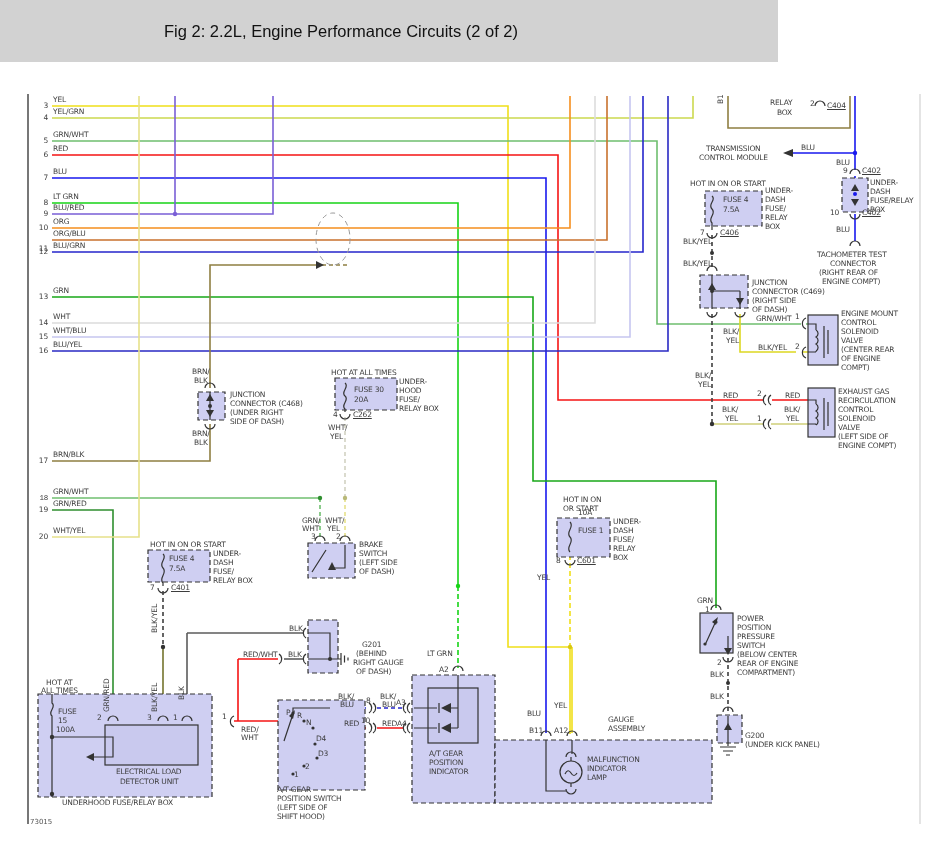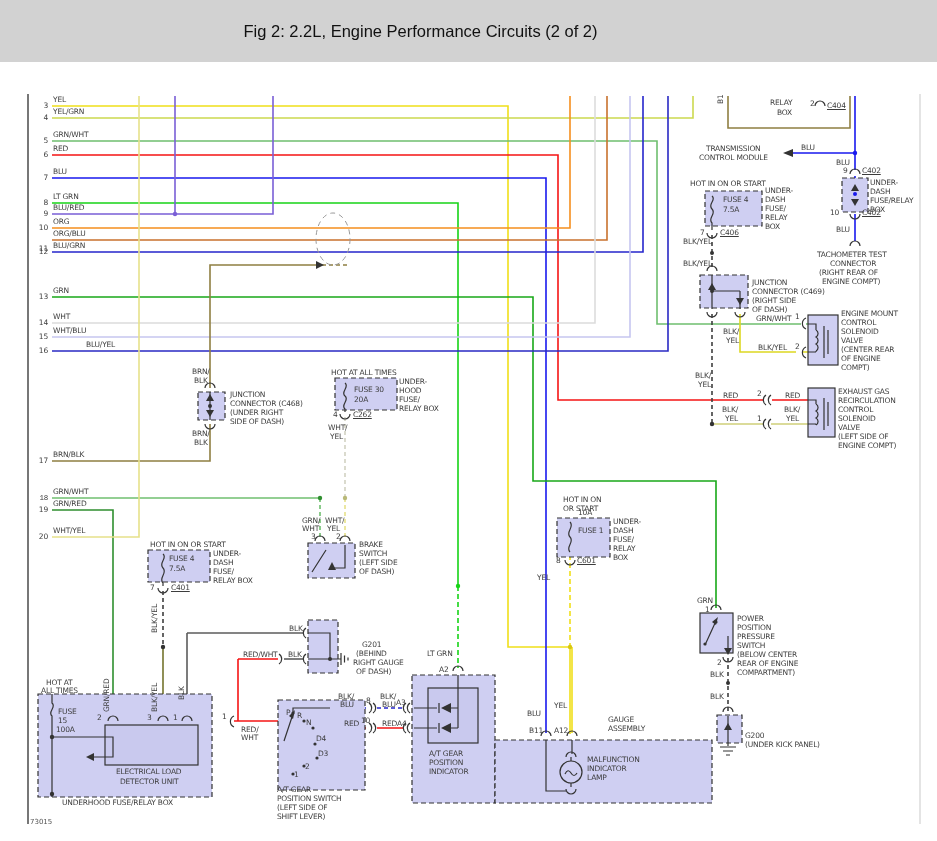--- a/index.html
+++ b/index.html
@@ -1,18 +1,18 @@
 <!DOCTYPE html>
 <html><head>
 <meta charset="utf-8">
 <style>
   html,body{margin:0;padding:0;background:#fff}
   #stage{position:relative;width:937px;height:841px;background:#fff;overflow:hidden;
          font-family:"Liberation Sans",sans-serif}
-  #titlebar{position:absolute;left:0;top:0;width:937px;height:62px;background:#d2d2d2;
+  #titlebar{position:absolute;left:0;top:0;width:778px;height:62px;background:#d2d2d2;
             display:flex;align-items:center;justify-content:center}
   #titlebar .tt{font:16.5px "Liberation Sans",sans-serif;color:#111;transform:translateX(-48px)}
   svg{position:absolute;left:0;top:0}
   .lb{position:absolute;font:7.5px/1.15 "DejaVu Sans",sans-serif;color:#3d3d3d;
       white-space:nowrap;letter-spacing:-0.2px}
   .u{text-decoration:underline}
   .rot{transform:rotate(-90deg);transform-origin:left top}
   .num{width:14px;text-align:right}
   .ftr{position:absolute;font:7px "DejaVu Sans",sans-serif;color:#555}
 </style>
@@ -258,21 +258,21 @@
       <div class="lb" style="left: 53px; top: 230px;">ORG/BLU</div>
       <div class="lb num" style="left: 34px; top: 248px;">12</div>
       <div class="lb" style="left: 53px; top: 242px;">BLU/GRN</div>
       <div class="lb num" style="left: 34px; top: 293px;">13</div>
       <div class="lb" style="left: 53px; top: 287px;">GRN</div>
       <div class="lb num" style="left: 34px; top: 319px;">14</div>
       <div class="lb" style="left: 53px; top: 313px;">WHT</div>
       <div class="lb num" style="left: 34px; top: 333px;">15</div>
       <div class="lb" style="left: 53px; top: 327px;">WHT/BLU</div>
       <div class="lb num" style="left: 34px; top: 347px;">16</div>
-      <div class="lb" style="left: 53px; top: 341px; margin-left: 33px;">BLU/YEL</div>
+      <div class="lb" style="left: 53px; top: 341px;">BLU/YEL</div>
       <div class="lb num" style="left: 34px; top: 457px;">17</div>
       <div class="lb" style="left: 53px; top: 451px;">BRN/BLK</div>
       <div class="lb num" style="left: 34px; top: 494px; font-family: Liberation Mono, monospace;">18</div>
       <div class="lb" style="left: 53px; top: 488px;">GRN/WHT</div>
       <div class="lb num" style="left: 34px; top: 506px;">19</div>
       <div class="lb" style="left: 53px; top: 500px;">GRN/RED</div>
       <div class="lb num" style="left: 34px; top: 533px;">20</div>
       <div class="lb" style="left: 53px; top: 527px;">WHT/YEL</div>
     </div>
 
@@ -426,21 +426,21 @@
   <div class="lb" style="left:286px;top:709px">P</div>
   <div class="lb" style="left:297px;top:712px">R</div>
   <div class="lb" style="left:306px;top:719px">N</div>
   <div class="lb" style="left:316px;top:735px">D4</div>
   <div class="lb" style="left:318px;top:750px">D3</div>
   <div class="lb" style="left:305px;top:763px">2</div>
   <div class="lb" style="left:294px;top:771px">1</div>
   <div class="lb" style="left:277px;top:786px">A/T GEAR</div>
   <div class="lb" style="left:277px;top:795px">POSITION SWITCH</div>
   <div class="lb" style="left:277px;top:804px">(LEFT SIDE OF</div>
-  <div class="lb" style="left:277px;top:813px">SHIFT LEVER)</div>
+  <div class="lb" style="left:277px;top:813px">SHIFT HOOD)</div>
   <div class="lb" style="left:338px;top:693px">BLK/</div>
   <div class="lb" style="left:340px;top:701px">BLU</div>
   <div class="lb" style="left:366px;top:697px">8</div>
   <div class="lb" style="left:380px;top:693px">BLK/</div>
   <div class="lb" style="left:382px;top:701px">BLU</div>
   <div class="lb" style="left:396px;top:699px">A3</div>
   <div class="lb" style="left:344px;top:720px">RED</div>
   <div class="lb" style="left:361px;top:717px">10</div>
   <div class="lb" style="left:382px;top:720px">RED</div>
   <div class="lb" style="left:397px;top:720px">A4</div>

